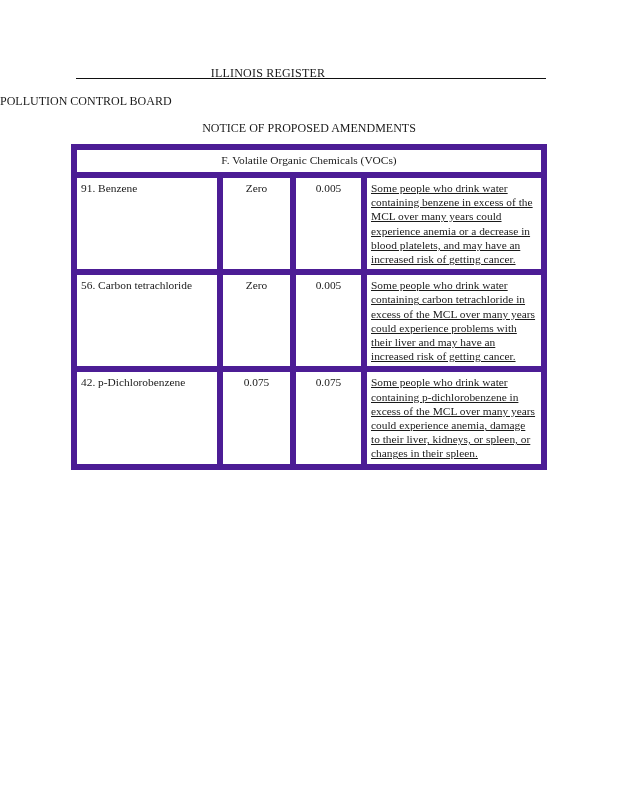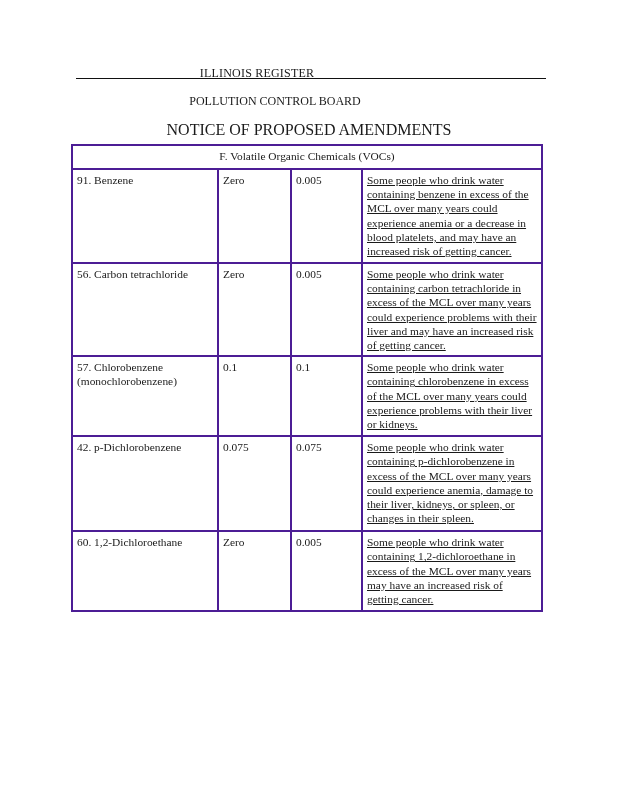--- a/index.html
+++ b/index.html
@@ -1,29 +1,29 @@
 <!DOCTYPE html>
 <html><head>
 <meta charset="utf-8">
 <style>
   html, body { margin: 0; padding: 0; background: #ffffff; }
   body { width: 618px; height: 800px; position: relative; overflow: hidden;
          font-family: "Liberation Serif", "DejaVu Serif", serif; color: #1a1a1a; }
   .hdr-line { position: absolute; left: 76px; width: 470px; top: 78px; height: 0;
               border-top: 1.5px solid #111; }
-  .register { position: absolute; left: 4px; width: 506px; top: 66px; text-align: center;
+  .register { position: absolute; left: 15px; width: 506px; top: 66px; text-align: center;
               font-size: 12px; letter-spacing: 0.2px; text-decoration: underline; }
-  .board { position: absolute; left: 0; width: 550px; top: 94px; text-align: center; font-size: 12px; }
-  .notice { position: absolute; left: 0; width: 618px; top: 121px; text-align: center; font-size: 16px; }
+  .board { position: absolute; left: 0; width: 550px; top: 94px; text-align: left; font-size: 12px; }
+  .notice { position: absolute; left: 0; width: 618px; top: 121px; text-align: center; font-size: 12px; }
   table.voc { position: absolute; left: 71px; top: 144px; width: 470px; border-collapse: collapse;
               table-layout: fixed; font-size: 11.4px; line-height: 14.2px; }
-  table.voc td { border: 2px solid #4c1d95; vertical-align: top; padding: 3px 4px 3px 4px; }
+  table.voc td { border: 6px solid #4c1d95; vertical-align: top; padding: 3px 4px 3px 4px; }
   table.voc td.title { text-align: center; padding: 3px 4px 3px 4px; height: 16px; }
   col.c1 { width: 146px; } col.c2 { width: 73px; } col.c3 { width: 71px; } col.c4 { width: 180px; }
-  td.num { text-align: left; }
+  td.num { text-align: center; }
   td.effect { padding-left: 5px; text-decoration: underline; }
 </style>
 </head>
 <body>
 
 <div class="register">ILLINOIS REGISTER</div>
 <div class="hdr-line"></div>
 <div class="board">POLLUTION CONTROL BOARD</div>
 <div class="notice">NOTICE OF PROPOSED AMENDMENTS</div>
 
@@ -43,32 +43,20 @@
     <td class="num">Zero</td>
     <td class="num">0.005</td>
     <td class="effect">Some people who drink water containing benzene in excess of the MCL over many years could experience anemia or a decrease in blood platelets, and may have an increased risk of getting cancer.</td>
   </tr>
   <tr style="height:89px">
     <td>56. Carbon tetrachloride</td>
     <td class="num">Zero</td>
     <td class="num">0.005</td>
     <td class="effect">Some people who drink water containing carbon tetrachloride in excess of the MCL over many years could experience problems with their liver and may have an increased risk of getting cancer.</td>
   </tr>
-  <tr style="height:80px">
-    <td>57. Chlorobenzene (monochlorobenzene)</td>
-    <td class="num">0.1</td>
-    <td class="num">0.1</td>
-    <td class="effect">Some people who drink water containing chlorobenzene in excess of the MCL over many years could experience problems with their liver or kidneys.</td>
-  </tr>
   <tr style="height:95px">
     <td>42. p-Dichlorobenzene</td>
     <td class="num">0.075</td>
     <td class="num">0.075</td>
     <td class="effect">Some people who drink water containing p-dichlorobenzene in excess of the MCL over many years could experience anemia, damage to their liver, kidneys, or spleen, or changes in their spleen.</td>
   </tr>
-  <tr style="height:80px">
-    <td>60. 1,2-Dichloroethane</td>
-    <td class="num">Zero</td>
-    <td class="num">0.005</td>
-    <td class="effect">Some people who drink water containing 1,2-dichloroethane in excess of the MCL over many years may have an increased risk of getting cancer.</td>
-  </tr>
 </tbody>
   </table>
 
 </body></html>

